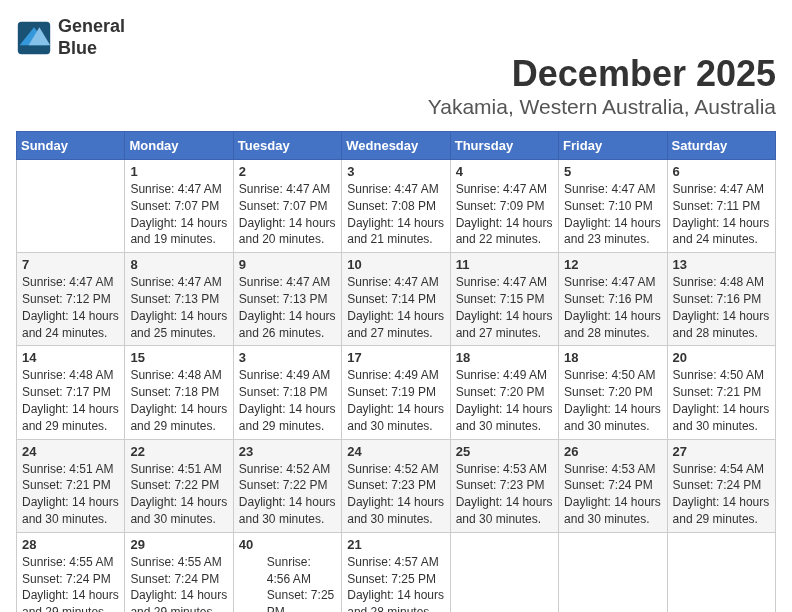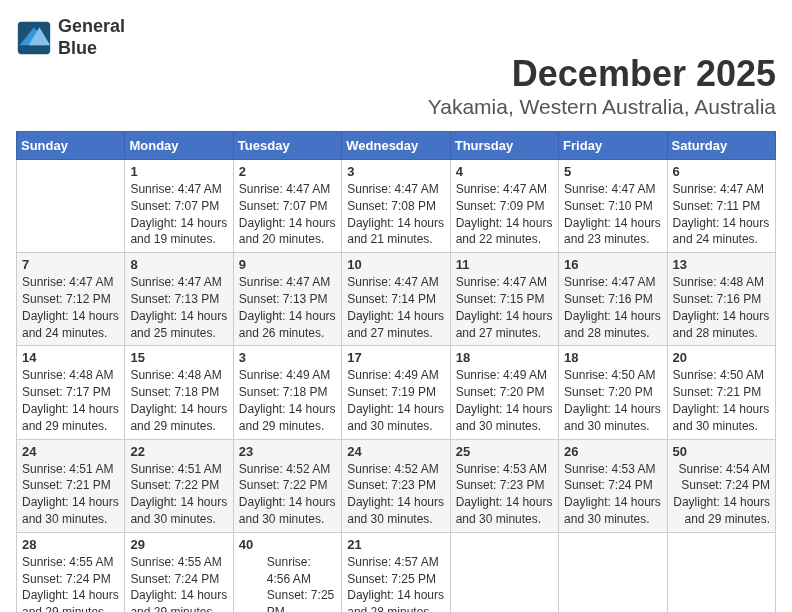--- a/index.html
+++ b/index.html
@@ -202,21 +202,21 @@
 and 27 minutes.</div>
         </td>
         <td>
           <div class="day-number">11</div>
           <div class="day-info" style="white-space: pre-line;">Sunrise: 4:47 AM
 Sunset: 7:15 PM
 Daylight: 14 hours
 and 27 minutes.</div>
         </td>
         <td>
-          <div class="day-number">16</div>
+          <div class="day-number">12</div>
           <div class="day-info" style="white-space: pre-line;">Sunrise: 4:47 AM
 Sunset: 7:16 PM
 Daylight: 14 hours
 and 28 minutes.</div>
         </td>
         <td>
           <div class="day-number">13</div>
           <div class="day-info" style="white-space: pre-line;">Sunrise: 4:48 AM
 Sunset: 7:16 PM
 Daylight: 14 hours
@@ -311,22 +311,22 @@
 and 30 minutes.</div>
         </td>
         <td>
           <div class="day-number">26</div>
           <div class="day-info" style="white-space: pre-line;">Sunrise: 4:53 AM
 Sunset: 7:24 PM
 Daylight: 14 hours
 and 30 minutes.</div>
         </td>
         <td>
-          <div class="day-number">50</div>
-          <div class="day-info" style="white-space: pre-line; text-align: right;">Sunrise: 4:54 AM
+          <div class="day-number">27</div>
+          <div class="day-info" style="white-space: pre-line;">Sunrise: 4:54 AM
 Sunset: 7:24 PM
 Daylight: 14 hours
 and 29 minutes.</div>
         </td>
       </tr>
       <tr>
         <td>
           <div class="day-number">28</div>
           <div class="day-info" style="white-space: pre-line;">Sunrise: 4:55 AM
 Sunset: 7:24 PM

